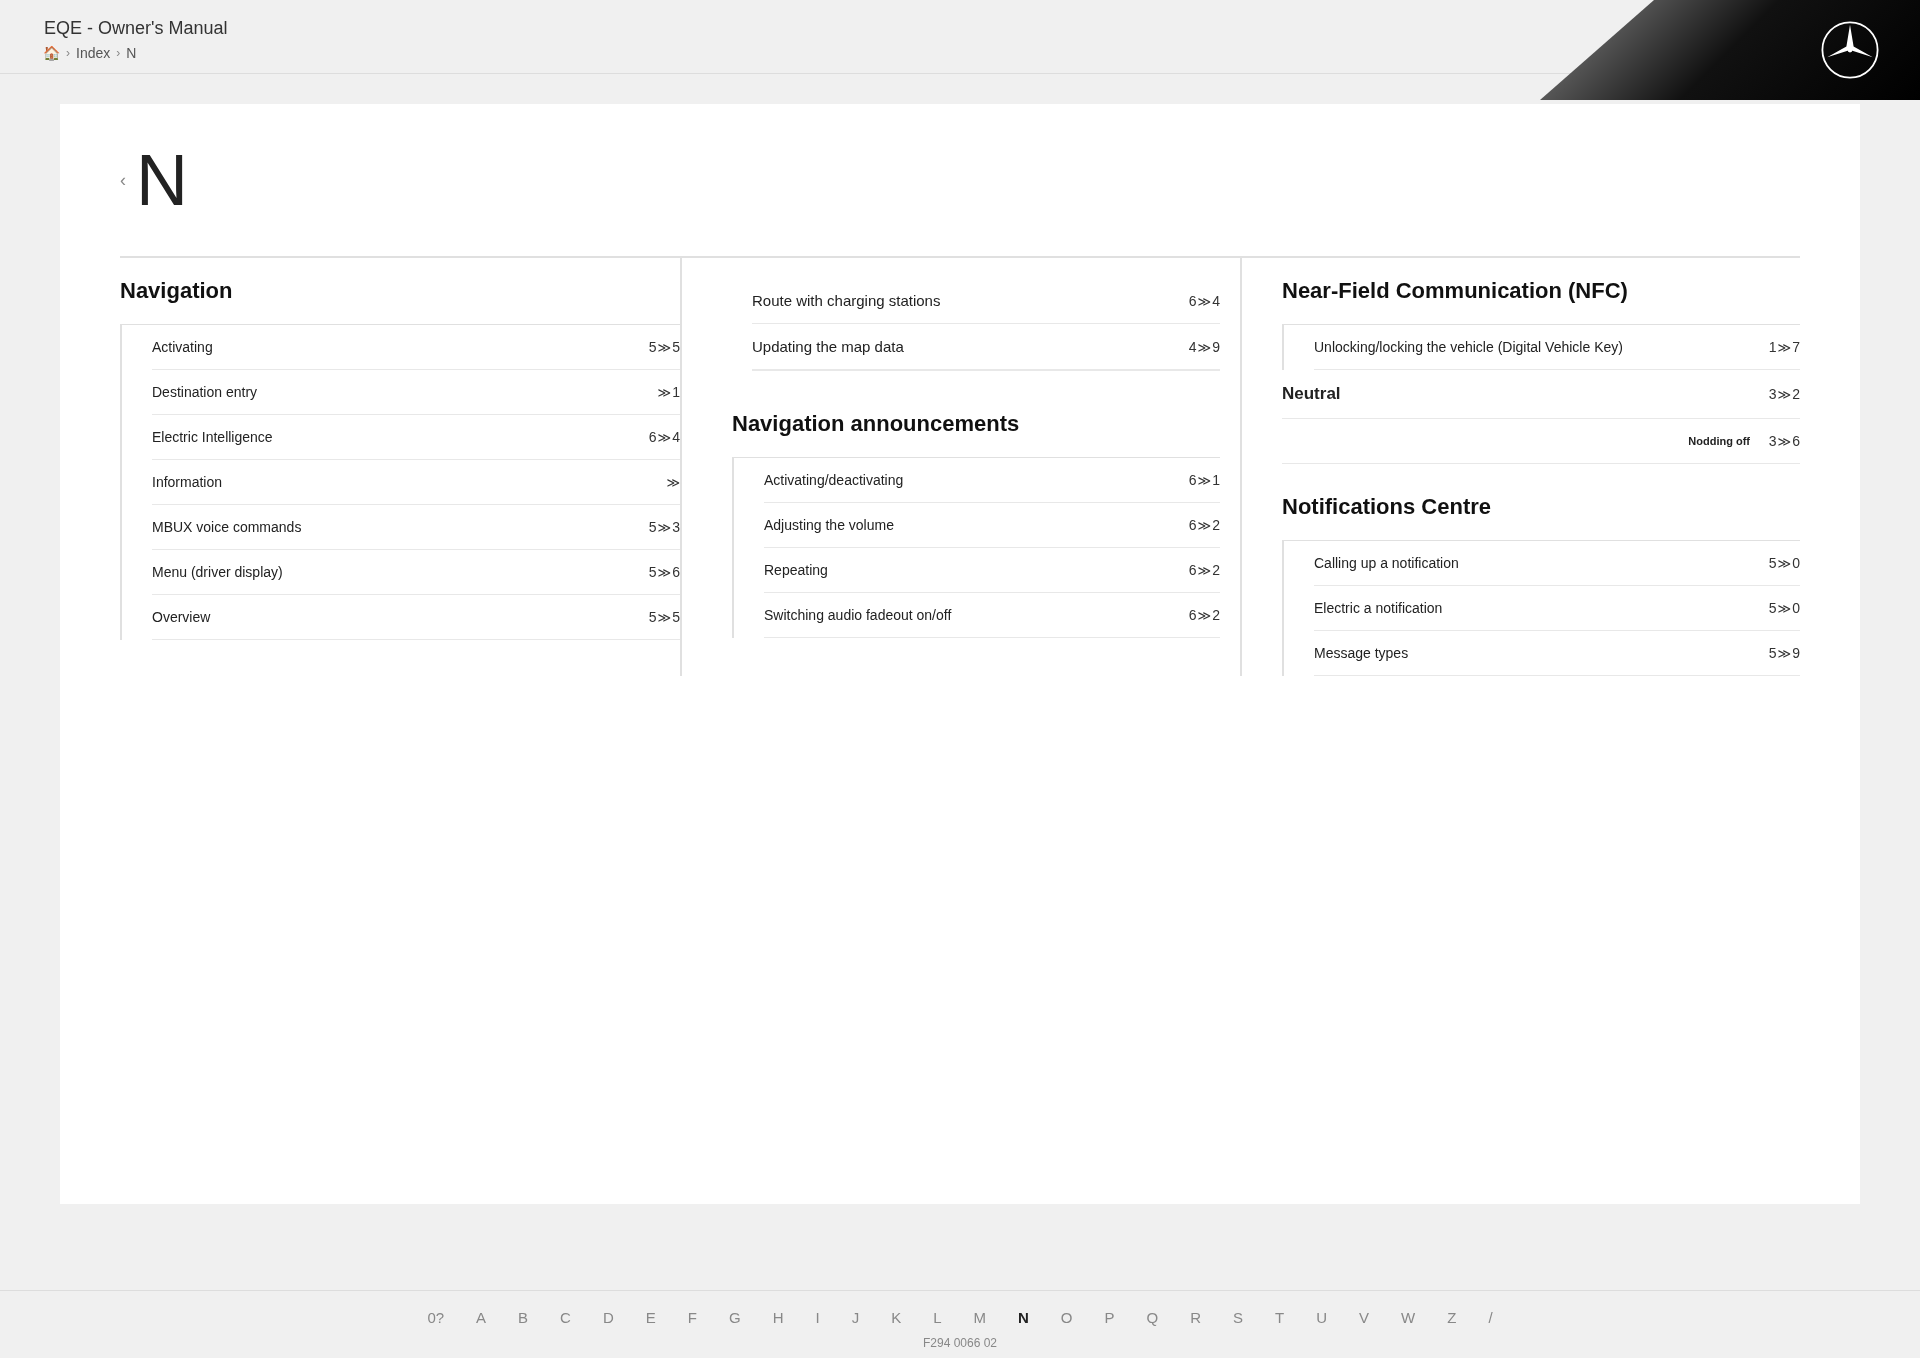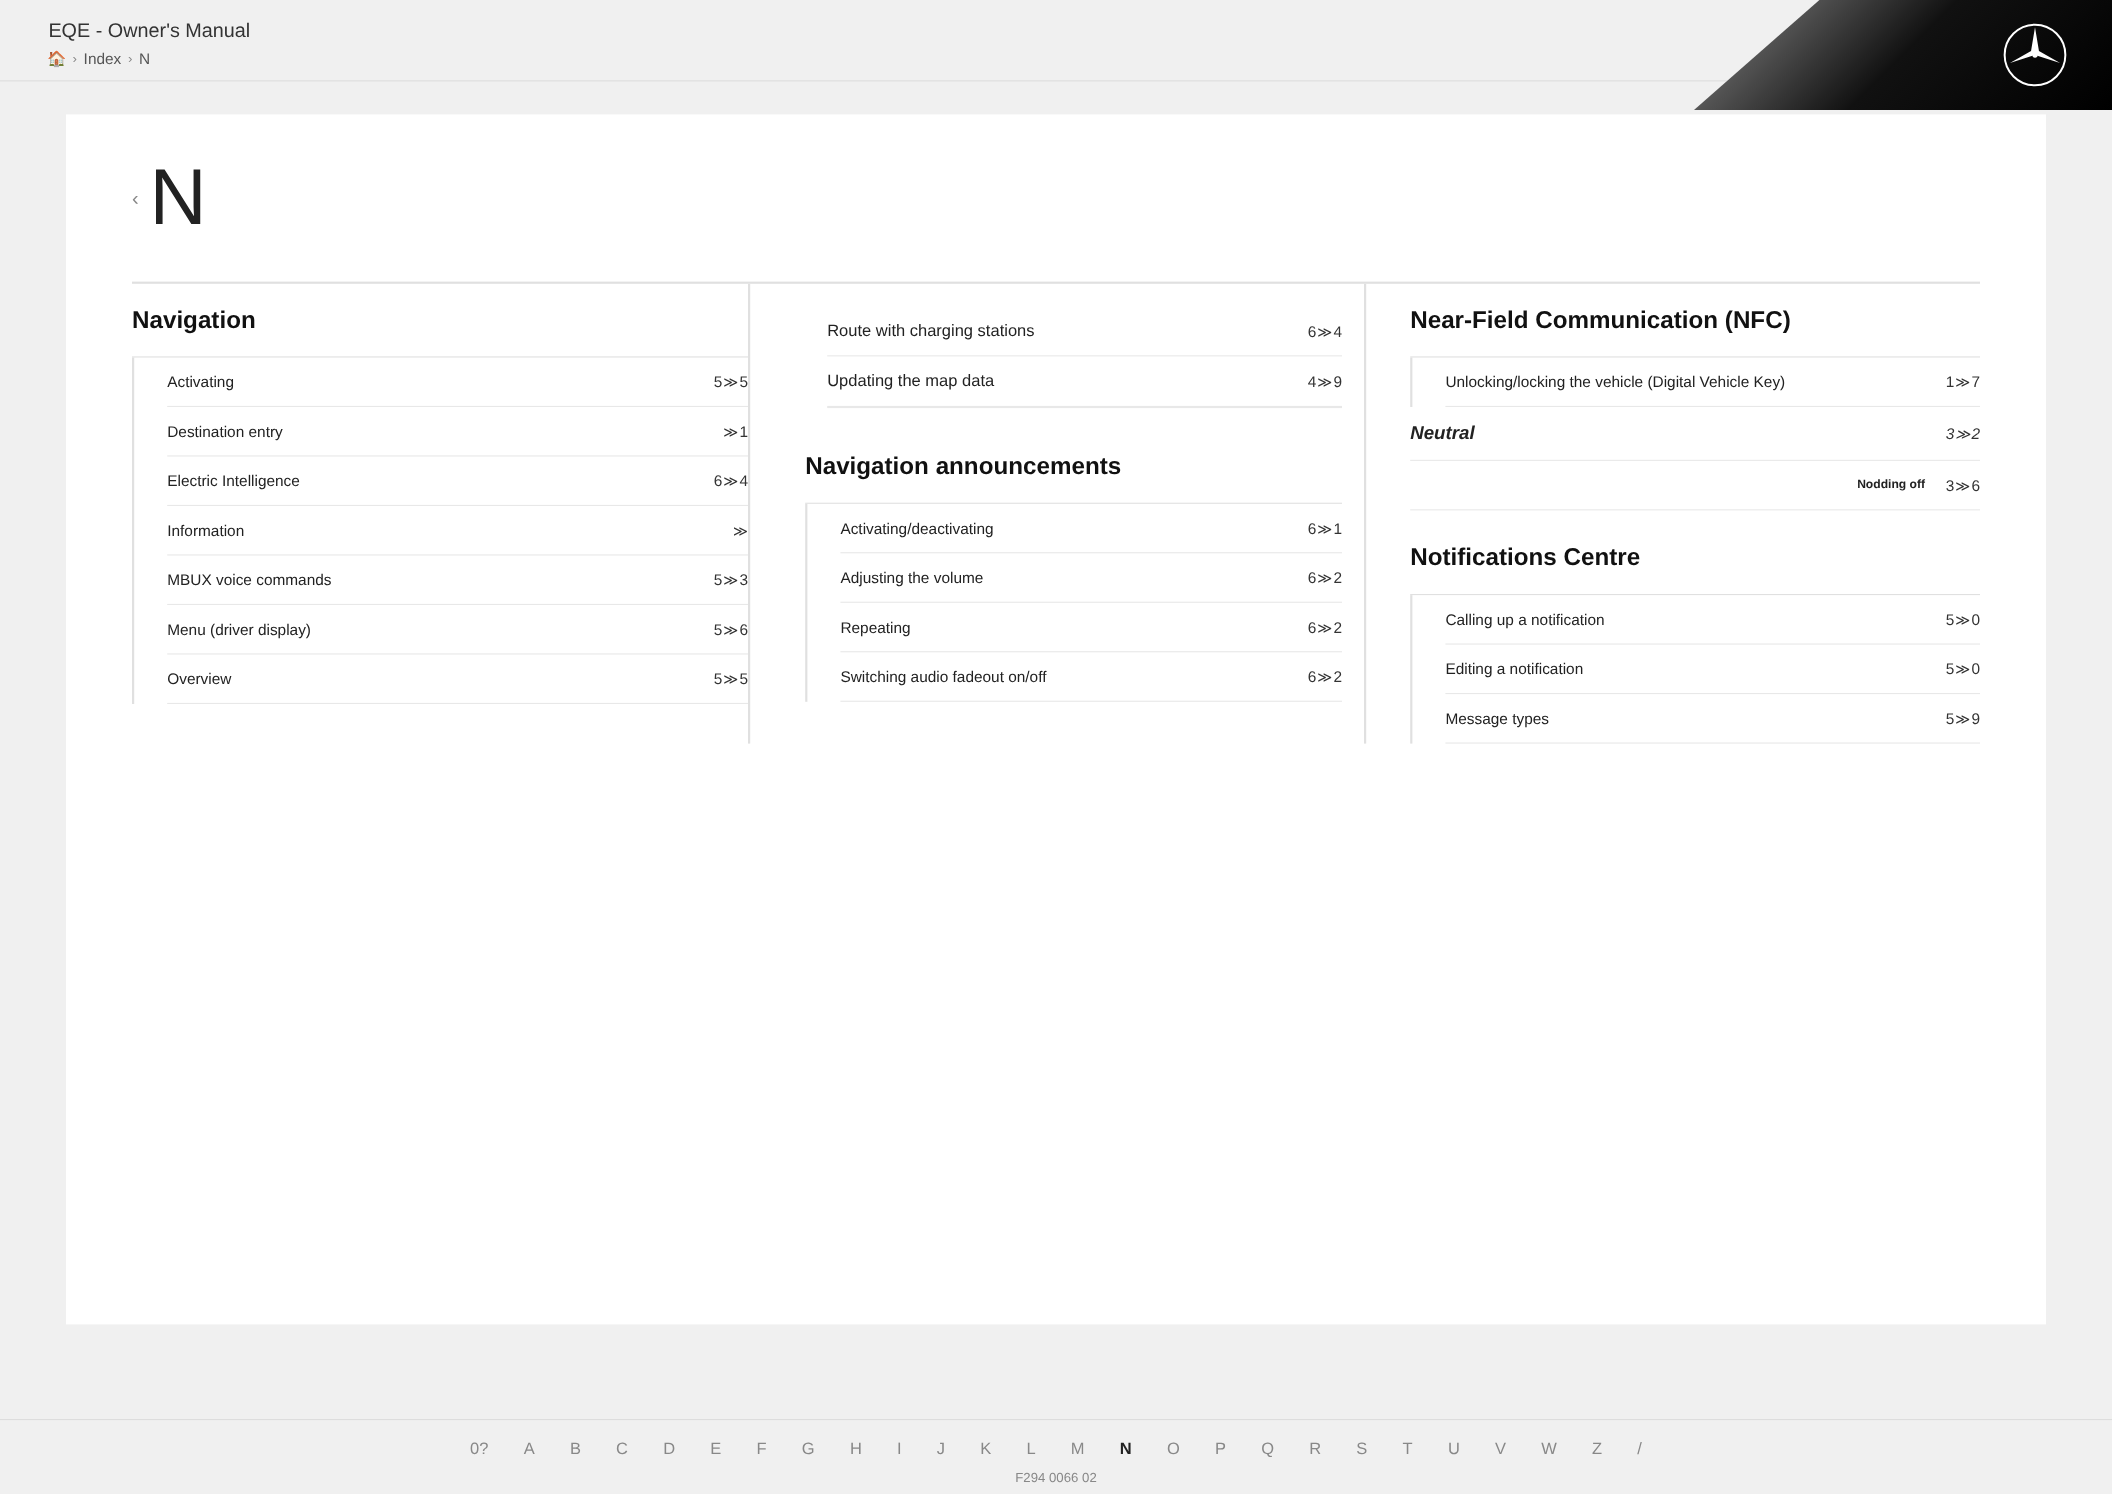--- a/index.html
+++ b/index.html
@@ -303,38 +303,38 @@
     <div class="index-column">
 
       <div class="section-header">Near-Field Communication (NFC)</div>
       <div class="sub-section">
         <div class="index-item">
           <span class="index-item-label">Unlocking/locking the vehicle (Digital Vehicle Key)</span>
           <span class="index-item-page">1<span class="dbl-arrow"></span>7</span>
         </div>
       </div>
 
-      <div class="index-item" style="padding: 14px 0; border-bottom: 1px solid #e8e8e8; font-style: italic;">
+      <div class="index-item" style="padding: 14px 0; border-bottom: 1px solid #e8e8e8;">
         <span class="index-item-label" style="font-weight:bold; font-size:17px;">Neutral</span>
         <span class="index-item-page">3<span class="dbl-arrow"></span>2</span>
       </div>
 
       <div class="index-item" style="padding: 14px 0; border-bottom: 1px solid #e8e8e8;">
         <span class="index-item-label" style="font-weight:bold; font-size:11px;text-align:right;">Nodding off</span>
         <span class="index-item-page">3<span class="dbl-arrow"></span>6</span>
       </div>
 
       <div class="section-header" style="margin-top:10px;">Notifications Centre</div>
       <div class="sub-section">
         <div class="index-item">
           <span class="index-item-label">Calling up a notification</span>
           <span class="index-item-page">5<span class="dbl-arrow"></span>0</span>
         </div>
         <div class="index-item">
-          <span class="index-item-label">Editing a notification</span>
+          <span class="index-item-label">Electric a notification</span>
           <span class="index-item-page">5<span class="dbl-arrow"></span>0</span>
         </div>
         <div class="index-item">
           <span class="index-item-label">Message types</span>
           <span class="index-item-page">5<span class="dbl-arrow"></span>9</span>
         </div>
       </div>
     </div>
 
   </div>

